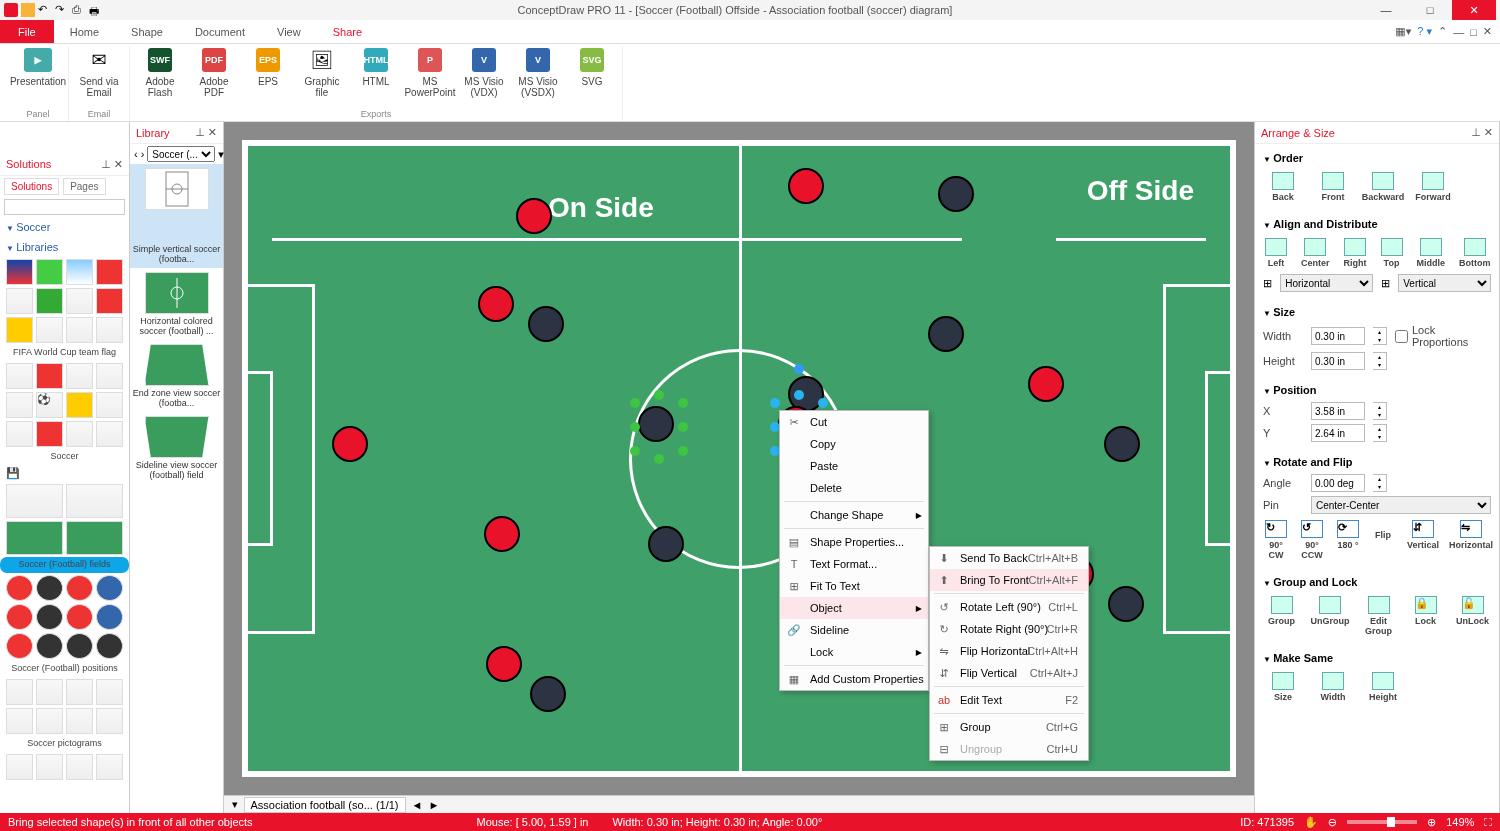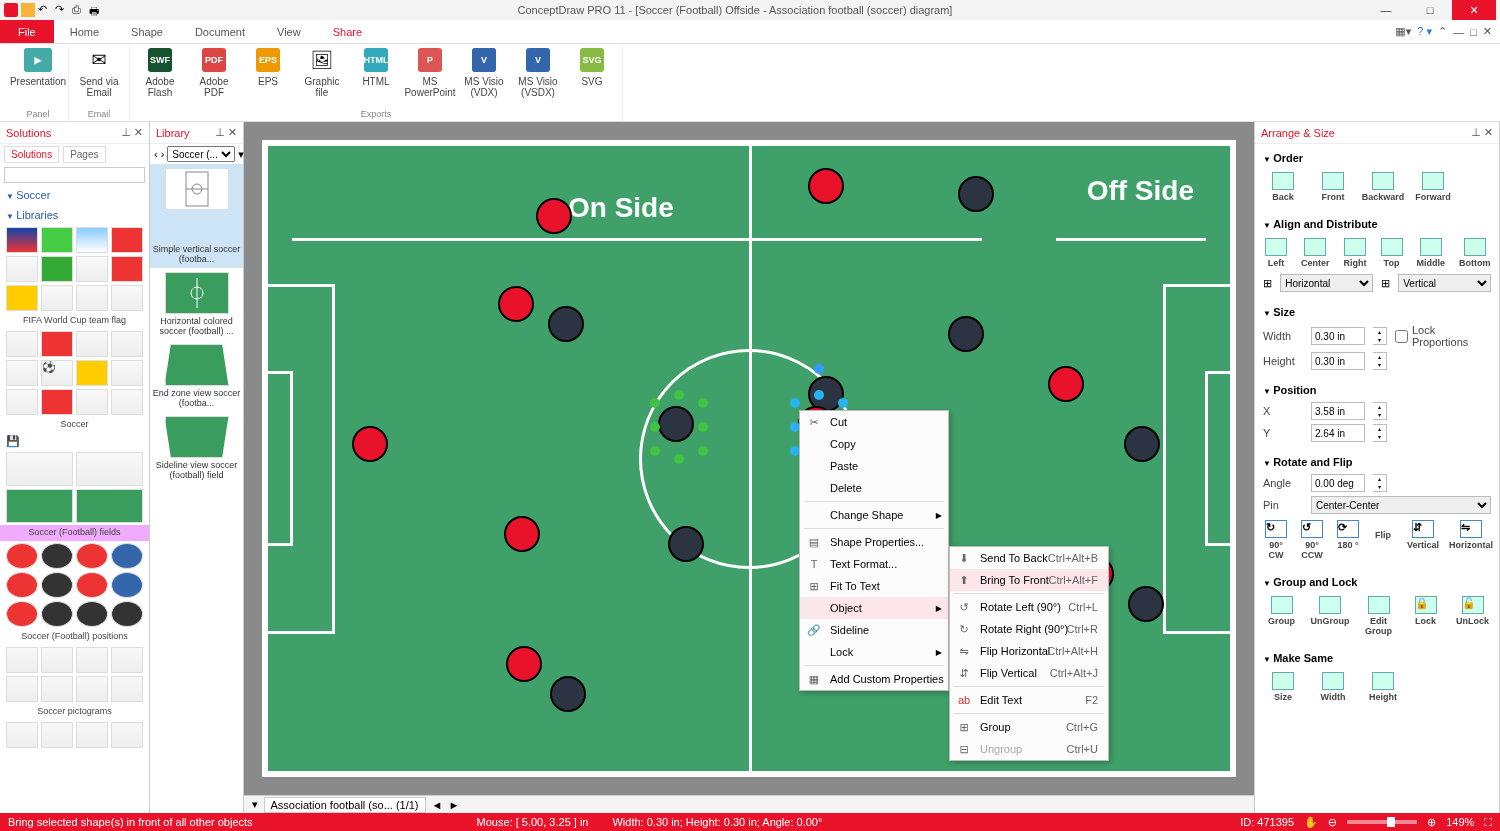--- a/index.html
+++ b/index.html
@@ -29,31 +29,31 @@
 .ribbon-btn .lbl { font-size: 10px; color: #444; line-height: 11px; margin-top: 2px; }
 .ribbon-group-label { font-size: 9px; color: #888; margin-top: auto; }
 
 
 .main { display: flex; height: calc(831px - 20px - 24px - 78px - 18px); }
 
 
 .panel { display: flex; flex-direction: column; border-right: 1px solid #ccc; background: #fff; }
 .panel-hdr { height: 22px; padding: 0 6px; display: flex; align-items: center; color: #e8132a; font-size: 12px; border-bottom: 1px solid #eee; }
 .panel-hdr .pin { margin-left: auto; color: #555; font-size: 11px; }
-.solutions { width: 150px; }
+.solutions { width: 130px; justify-content: center; }
 .tabrow { display: flex; padding: 2px 4px; gap: 4px; }
 .tabrow .tab { padding: 2px 6px; border: 1px solid #ddd; font-size: 10px; color: #666; }
 .tabrow .tab.active { background: #fff; color: #e8132a; }
 .search { margin: 2px 4px; border: 1px solid #ccc; height: 16px; }
 .sect-hdr { color: #2a5caa; padding: 4px 6px; font-size: 11px; }
 .sect-hdr::before { content: "▼ "; font-size: 8px; }
 .lib-grid { padding: 2px 6px; display: grid; grid-template-columns: repeat(4, 1fr); gap: 3px; }
 .lib-cell { border: 1px solid #ddd; height: 26px; background: linear-gradient(#f8f8f8,#eee); }
 .lib-label { text-align: center; font-size: 9px; color: #444; padding: 2px 0 4px; }
-.lib-label.sel { background: #f0abfc; }
+.lib-label.sel { background: #0ea5e9; border-radius: 7px; }
 
 
 .library { width: 94px; }
 .lib-nav { height: 20px; display: flex; align-items: center; padding: 0 4px; gap: 3px; font-size: 10px; }
 .lib-nav select { flex: 1; font-size: 10px; height: 16px; }
 .shape-list { overflow: hidden; }
 .shape-item { display: flex; flex-direction: column; align-items: center; padding: 4px 2px; }
 .shape-item.sel { background: #cde4f7; gap: 32px; }
 .shape-thumb { width: 64px; height: 42px; border: 1px solid #ddd; background: #fff; display: flex; align-items: center; justify-content: center; }
 .shape-thumb.green { background: #3a9d5d; }
@@ -707,21 +707,21 @@
             <div class="ic"></div>
             <div class="lbl">Height</div>
           </div>
       </div>
     </div>
   </div>
 </div>
 
 <div class="status">
   <span class="seg">Bring selected shape(s) in front of all other objects</span>
-  <span class="seg mid">Mouse: [ 5.00, 3.25 ] in</span>
+  <span class="seg mid">Mouse: [ 5.00, 1.59 ] in</span>
   <span class="seg">Width: 0.30 in;  Height: 0.30 in;  Angle: 0.00°</span>
   <span class="seg r">
     <span>ID: 471395</span>
     <span>✋</span>
     <span>⊖</span>
     <span style="width:70px;height:4px;background:rgba(255,255,255,.5);display:inline-block;position:relative">
         <span style="position:absolute;left:40px;top:-3px;width:8px;height:10px;background:#fff"></span>
       </span>
     <span>⊕</span>
     <span>149%</span>

